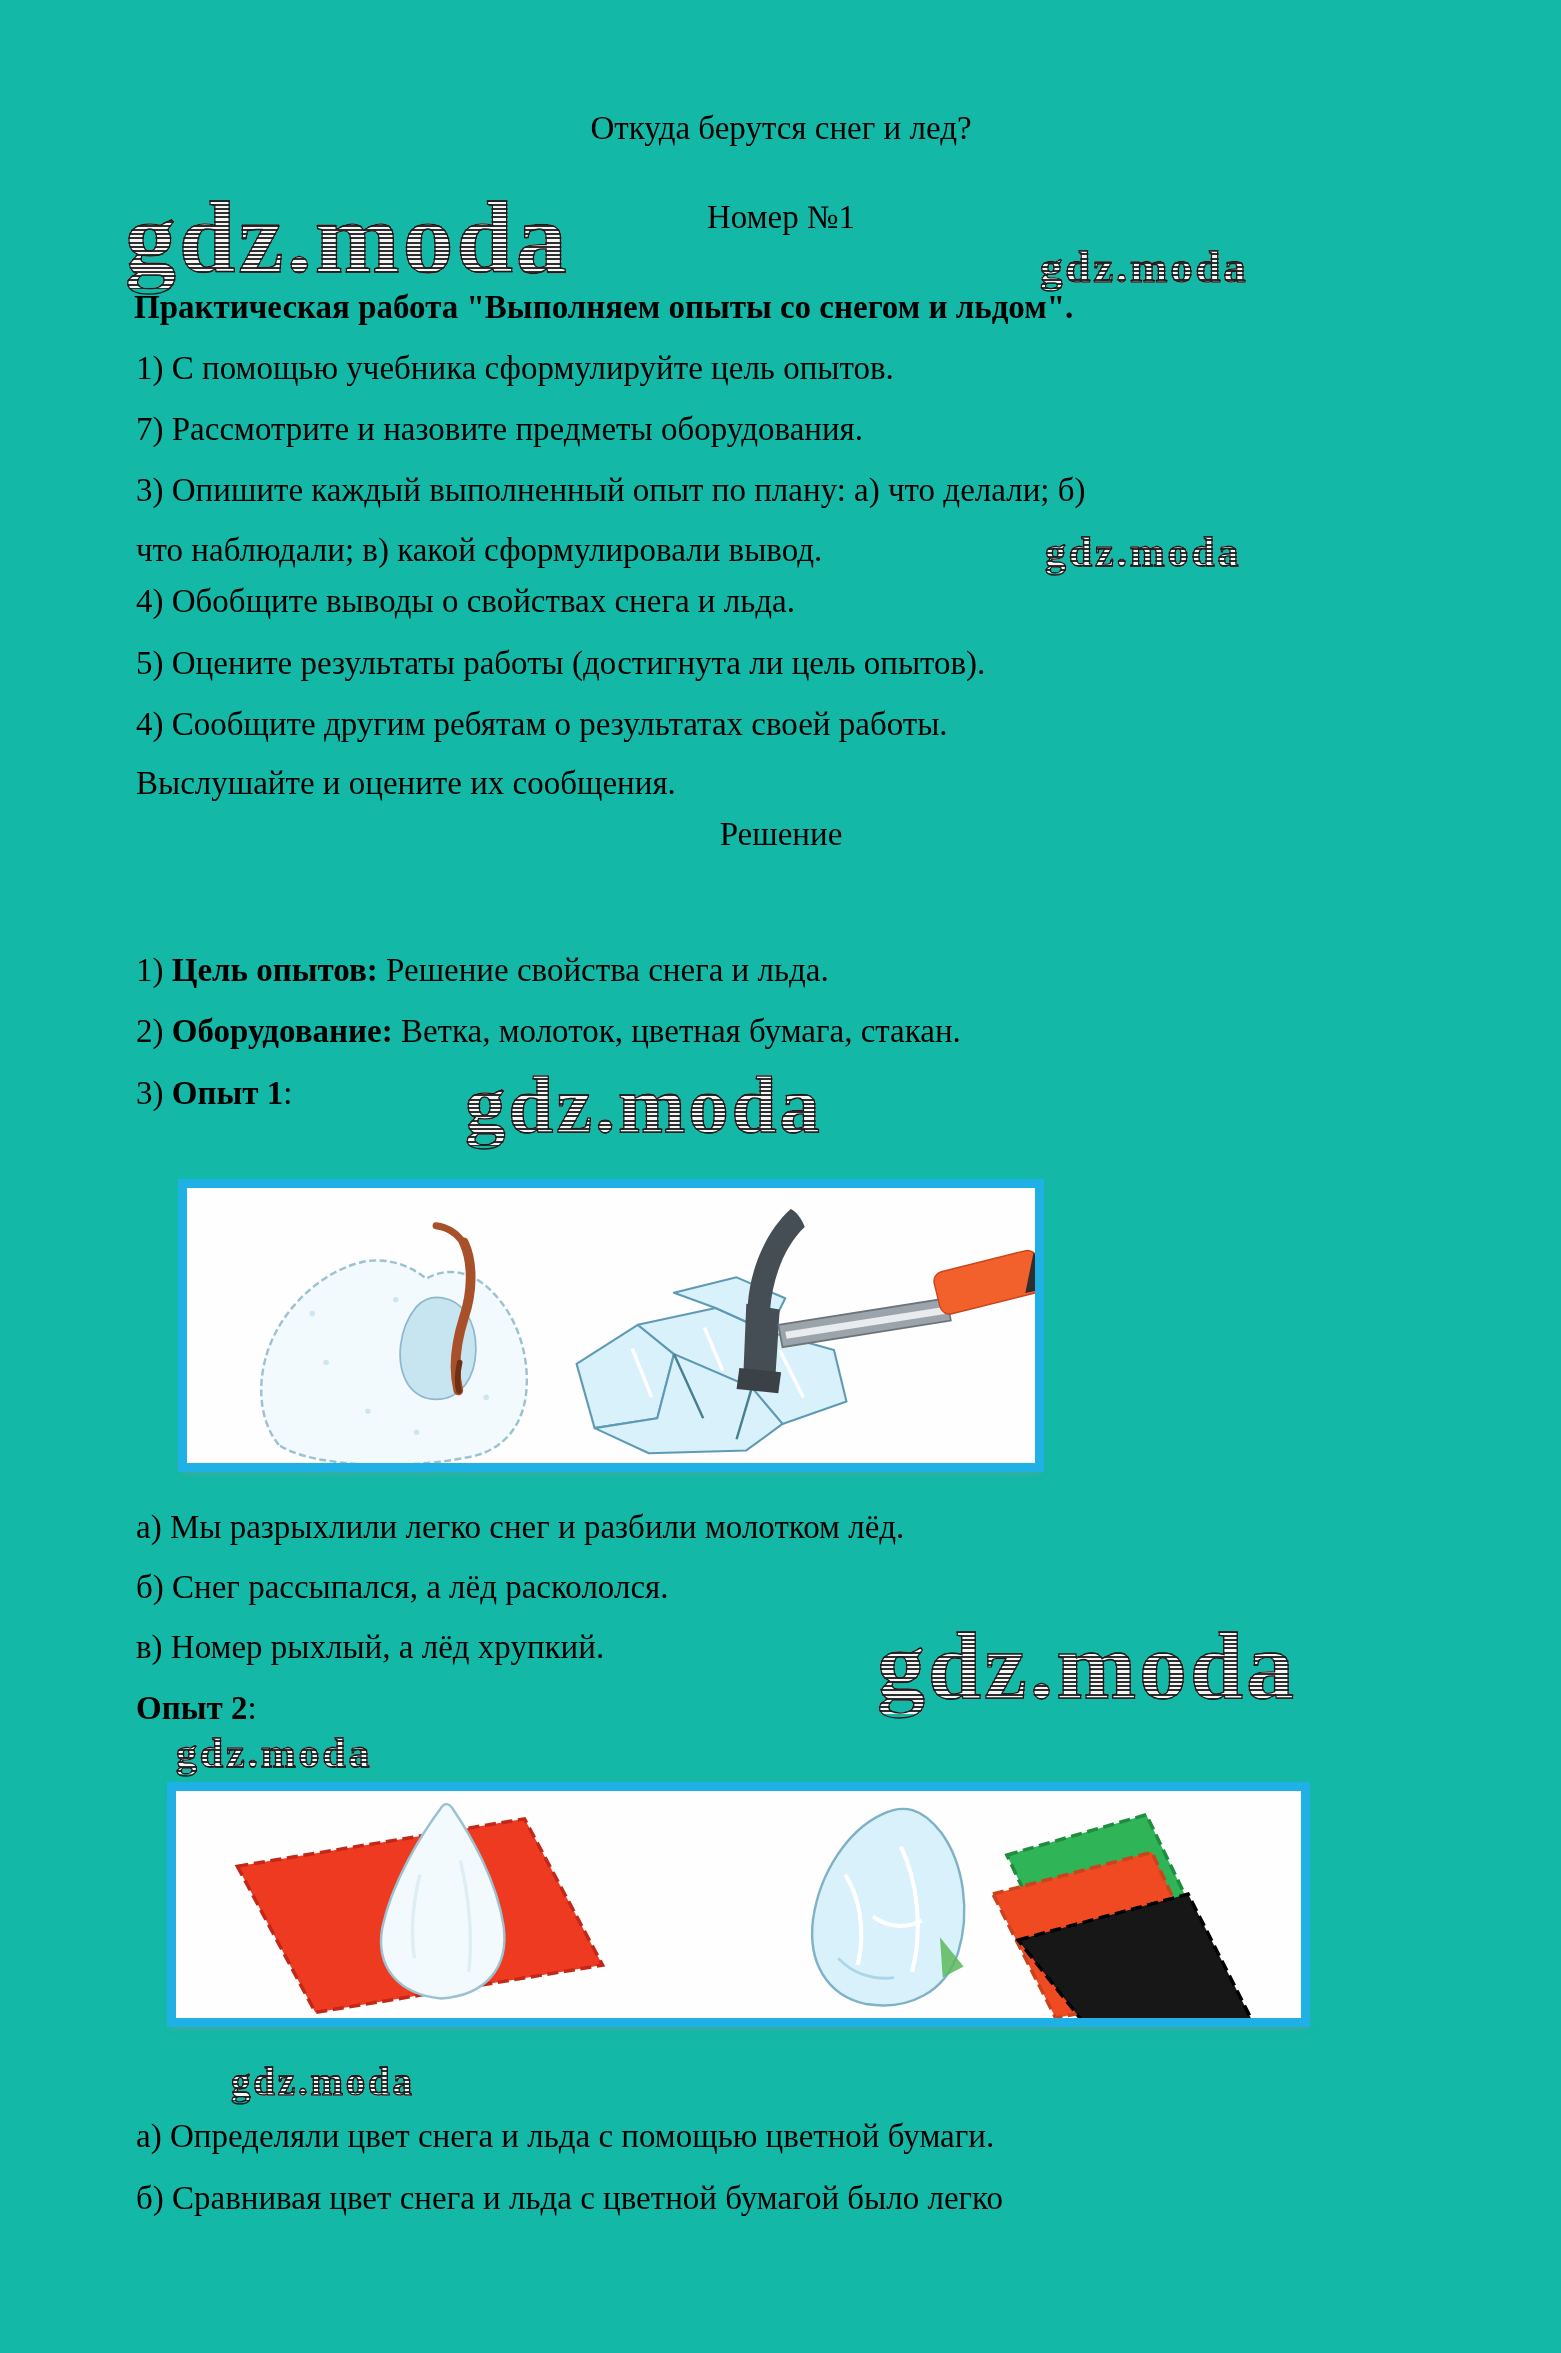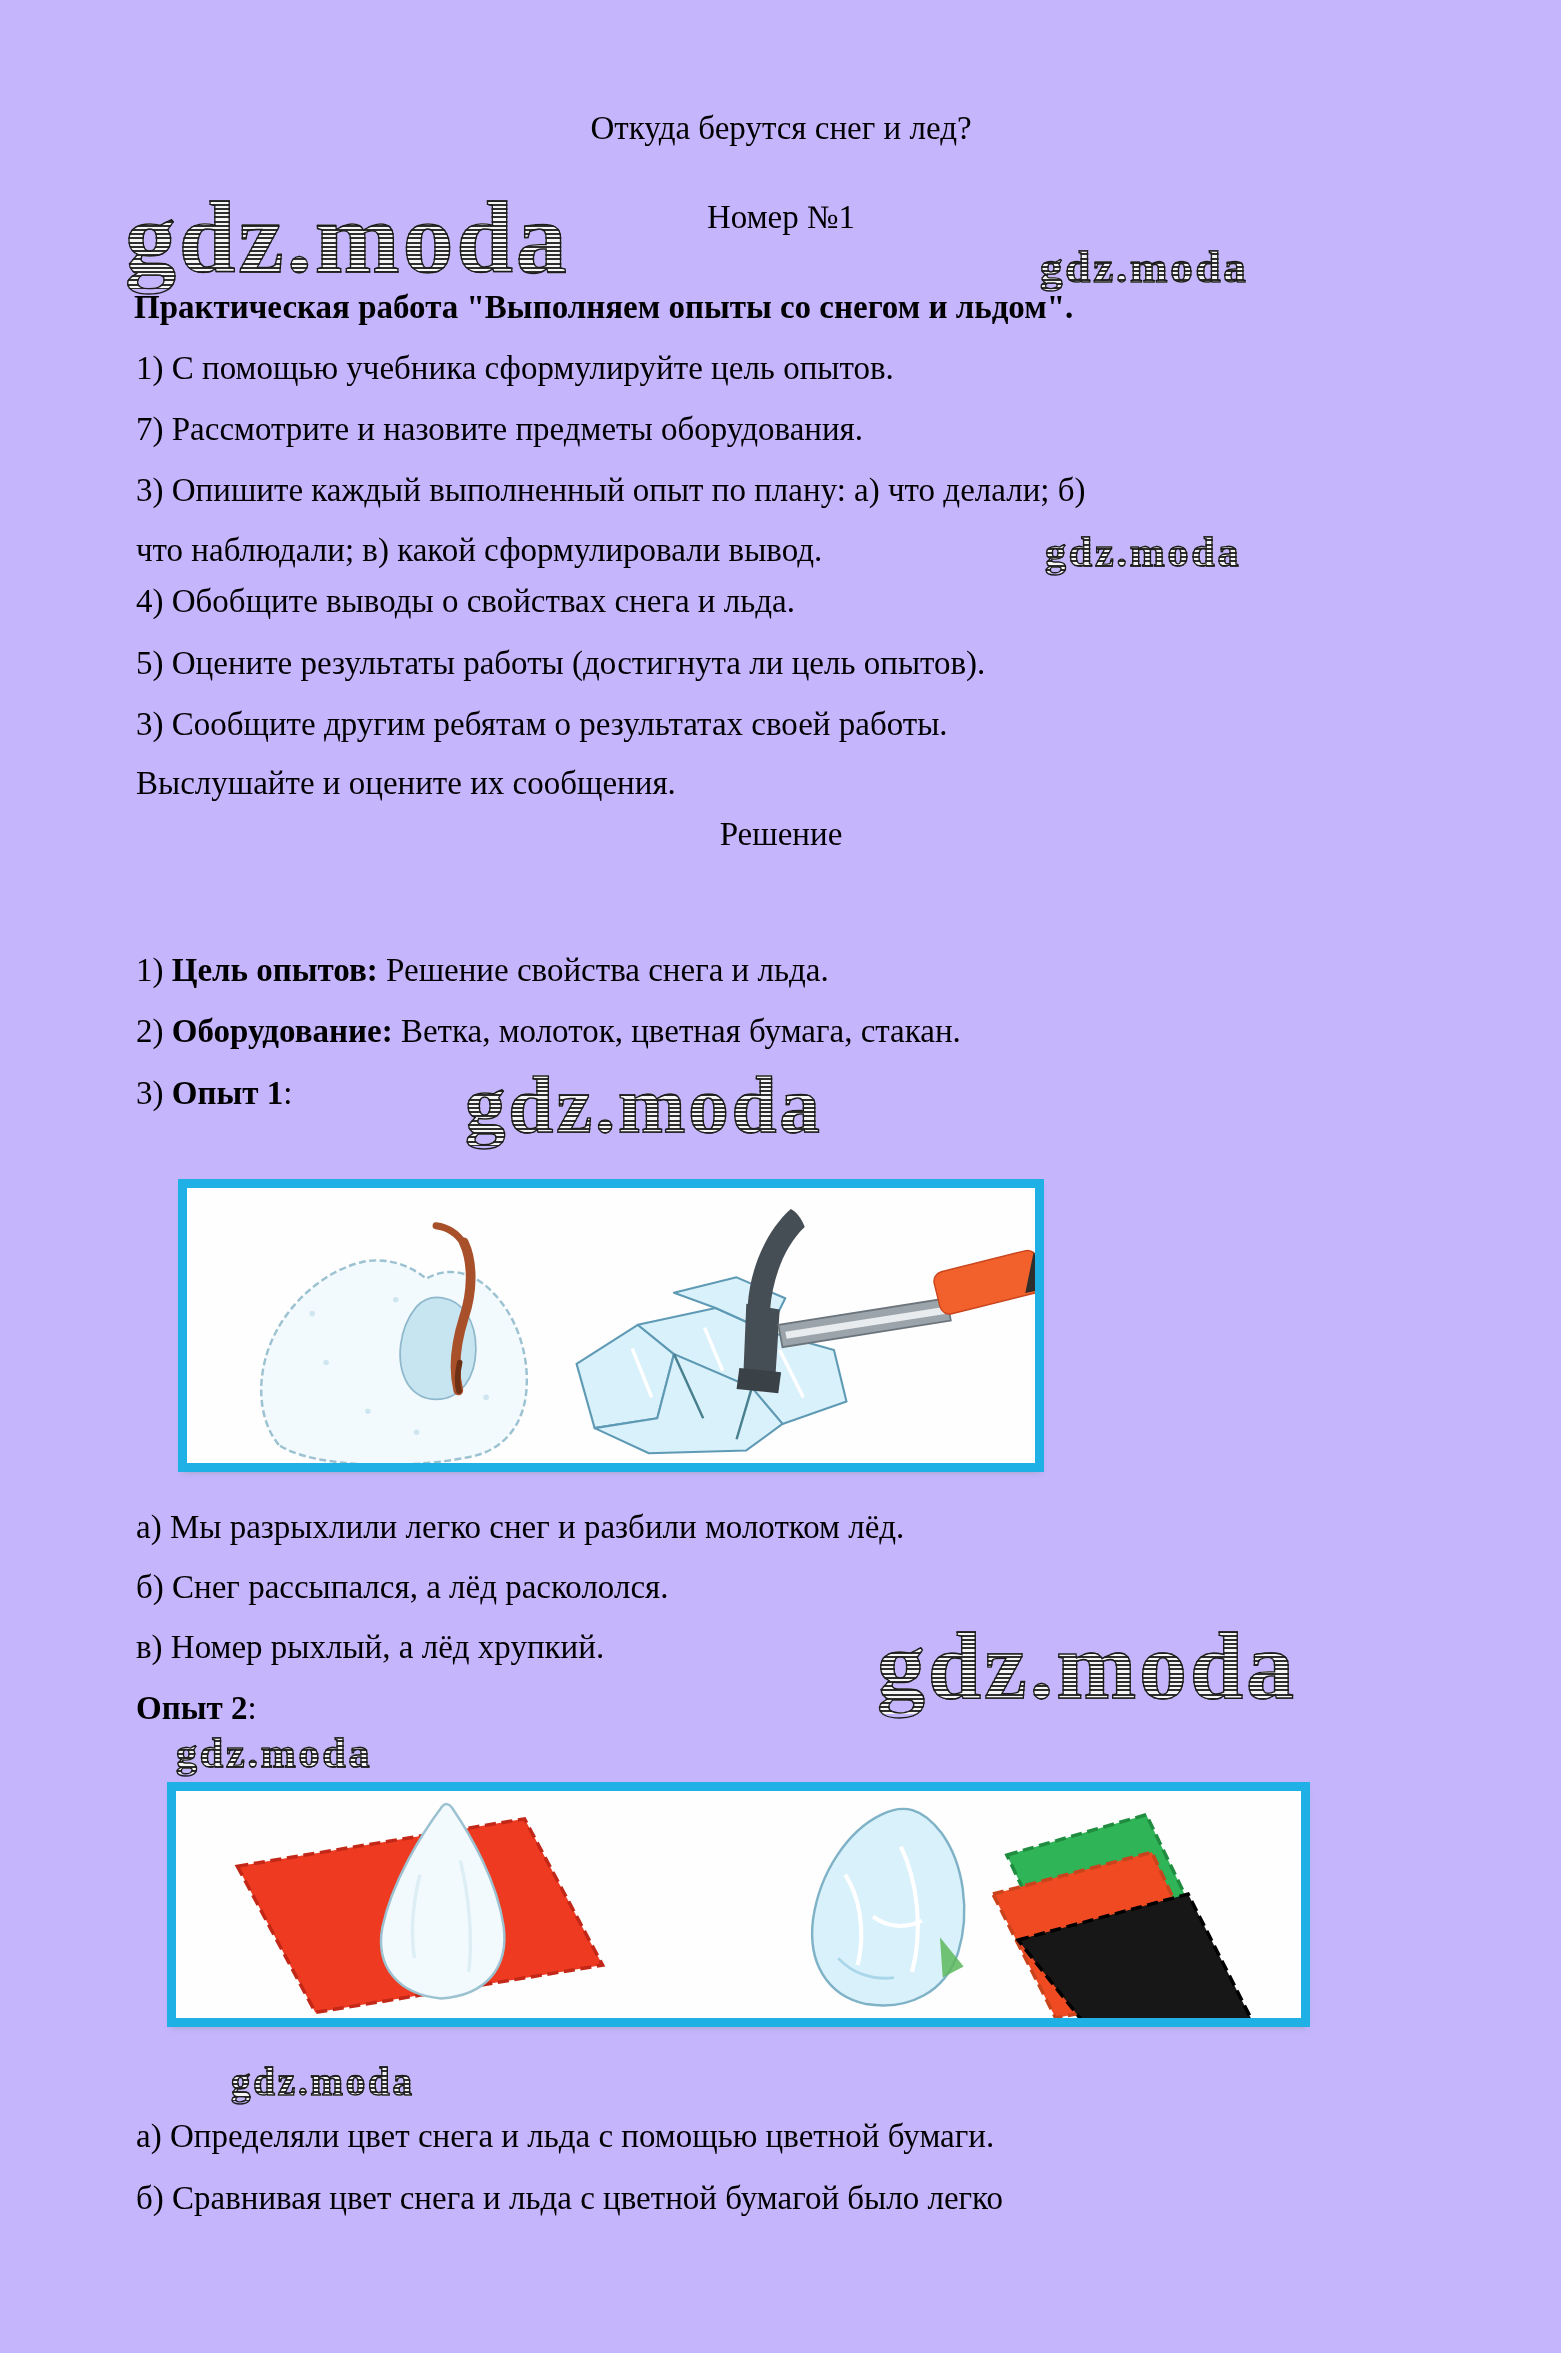--- a/index.html
+++ b/index.html
@@ -1,17 +1,17 @@
 <!DOCTYPE html>
 <html style="--c-figure_border: #1fb0e6; --c-red_paper: #ee3a20; --c-orange_paper: #f04a22; --c-green_paper: #2fb457; --c-black_paper: #171717; --c-orange_handle: #f2612c; --c-hammer_gray: #454d55; --c-handle_gray: #9ba3ab; --c-ice_fill: #d9f1fa; --c-ice_stroke: #5f9ab5; --c-snow_fill: #f2fafd; --c-snow_stroke: #9cc2d2; --c-twig_brown: #a8502a;font-size:11px"><head>
 <meta charset="utf-8">
 <style>
   html,body { margin:0; padding:0; background:#ffffff; }
   .page {
-    position:relative; width:1562px; height:2354px; background:#c4b5fd;
+    position:relative; width:1562px; height:2354px; background:#14b8a6;
     font-family:"Liberation Serif","DejaVu Serif",serif; color:#000;
     overflow:hidden;
   }
   .line { position:absolute; font-size:33px; line-height:1.15; white-space:nowrap; }
   .center { left:0; width:100%; text-align:center; }
   .b { font-weight:bold; }
 
   
   .wm {
     position:absolute; font-family:"Liberation Serif","DejaVu Serif",serif;
@@ -50,21 +50,21 @@
   <div class="wm" style="left:176px; top:1732px; font-size:42px;">gdz.moda</div>
   <div class="wm" style="left:231px; top:2062px; font-size:39px;">gdz.moda</div>
 
   <div class="line b" style="left:134px; top:289px">Практическая работа "Выполняем опыты со снегом и льдом".</div>
   <div class="line" style="left:136px; top:350px">1) С помощью учебника сформулируйте цель опытов.</div>
   <div class="line" style="left:136px; top:411px">7) Рассмотрите и назовите предметы оборудования.</div>
   <div class="line" style="left:136px; top:472px">3) Опишите каждый выполненный опыт по плану: а) что делали; б)</div>
   <div class="line" style="left:136px; top:532px">что наблюдали; в) какой сформулировали вывод.</div>
   <div class="line" style="left:136px; top:583px">4) Обобщите выводы о свойствах снега и льда.</div>
   <div class="line" style="left:136px; top:645px">5) Оцените результаты работы (достигнута ли цель опытов).</div>
-  <div class="line" style="left:136px; top:706px">3) Сообщите другим ребятам о результатах своей работы.</div>
+  <div class="line" style="left:136px; top:706px">4) Сообщите другим ребятам о результатах своей работы.</div>
   <div class="line" style="left:136px; top:765px">Выслушайте и оцените их сообщения.</div>
 
   <div class="line center" style="top:816px">Решение</div>
 
   <div class="line" style="left:136px; top:952px"><span>1) </span><span class="b">Цель опытов:</span><span> Решение свойства снега и льда.</span></div>
 
   <div class="line" style="left:136px; top:1013px"><span>2) </span><span class="b">Оборудование:</span><span> Ветка, молоток, цветная бумага, стакан.</span></div>
 
   <div class="line" style="left:136px; top:1075px"><span>3) </span><span class="b">Опыт 1</span><span>:</span></div>
 

